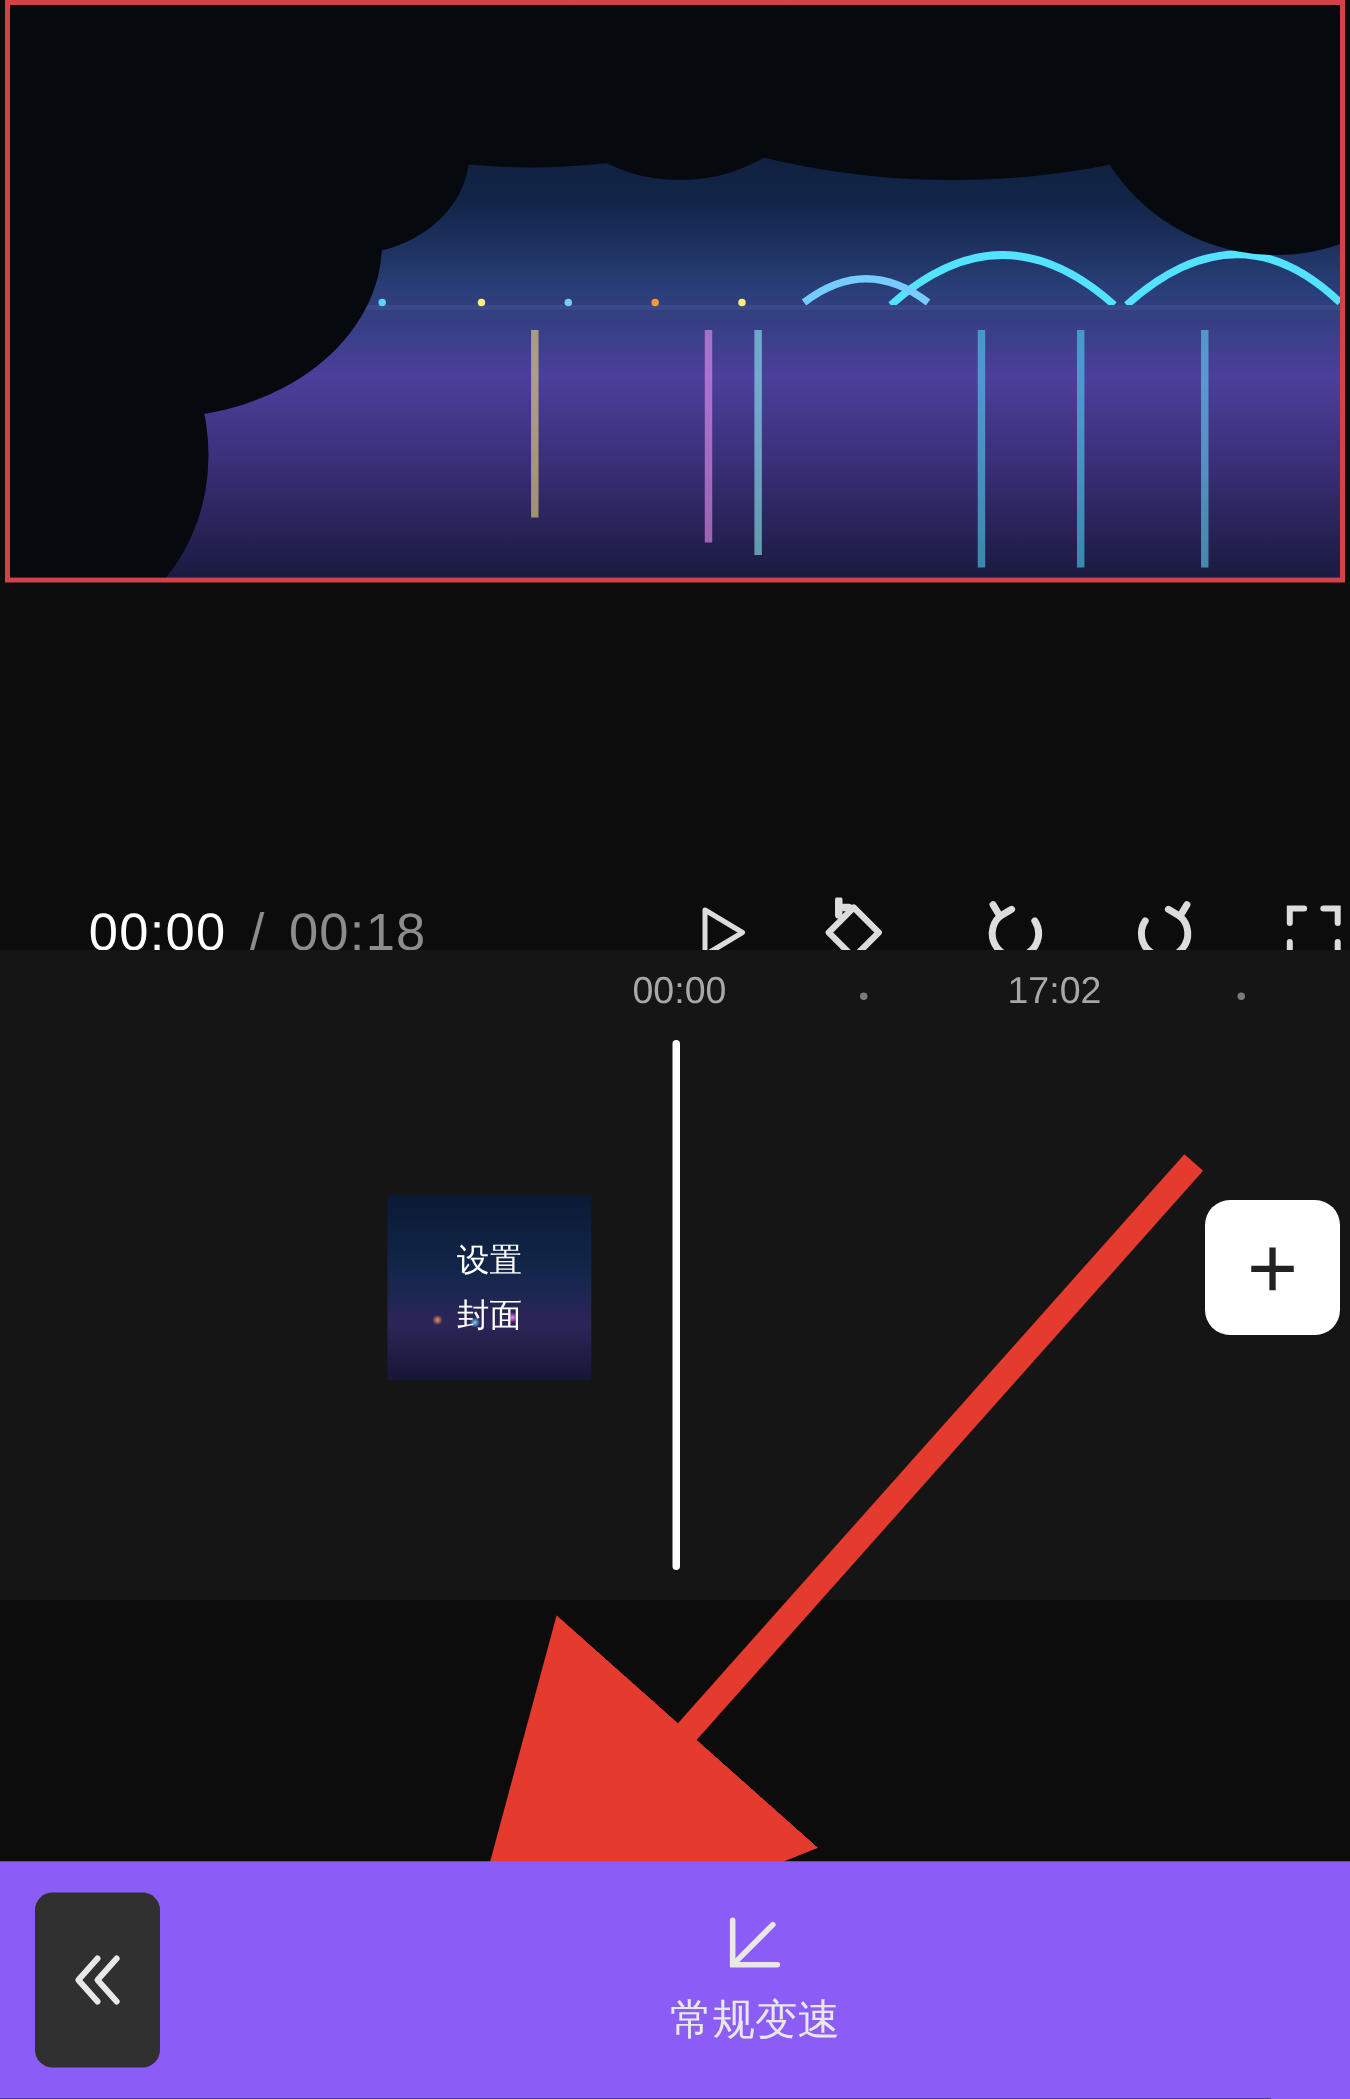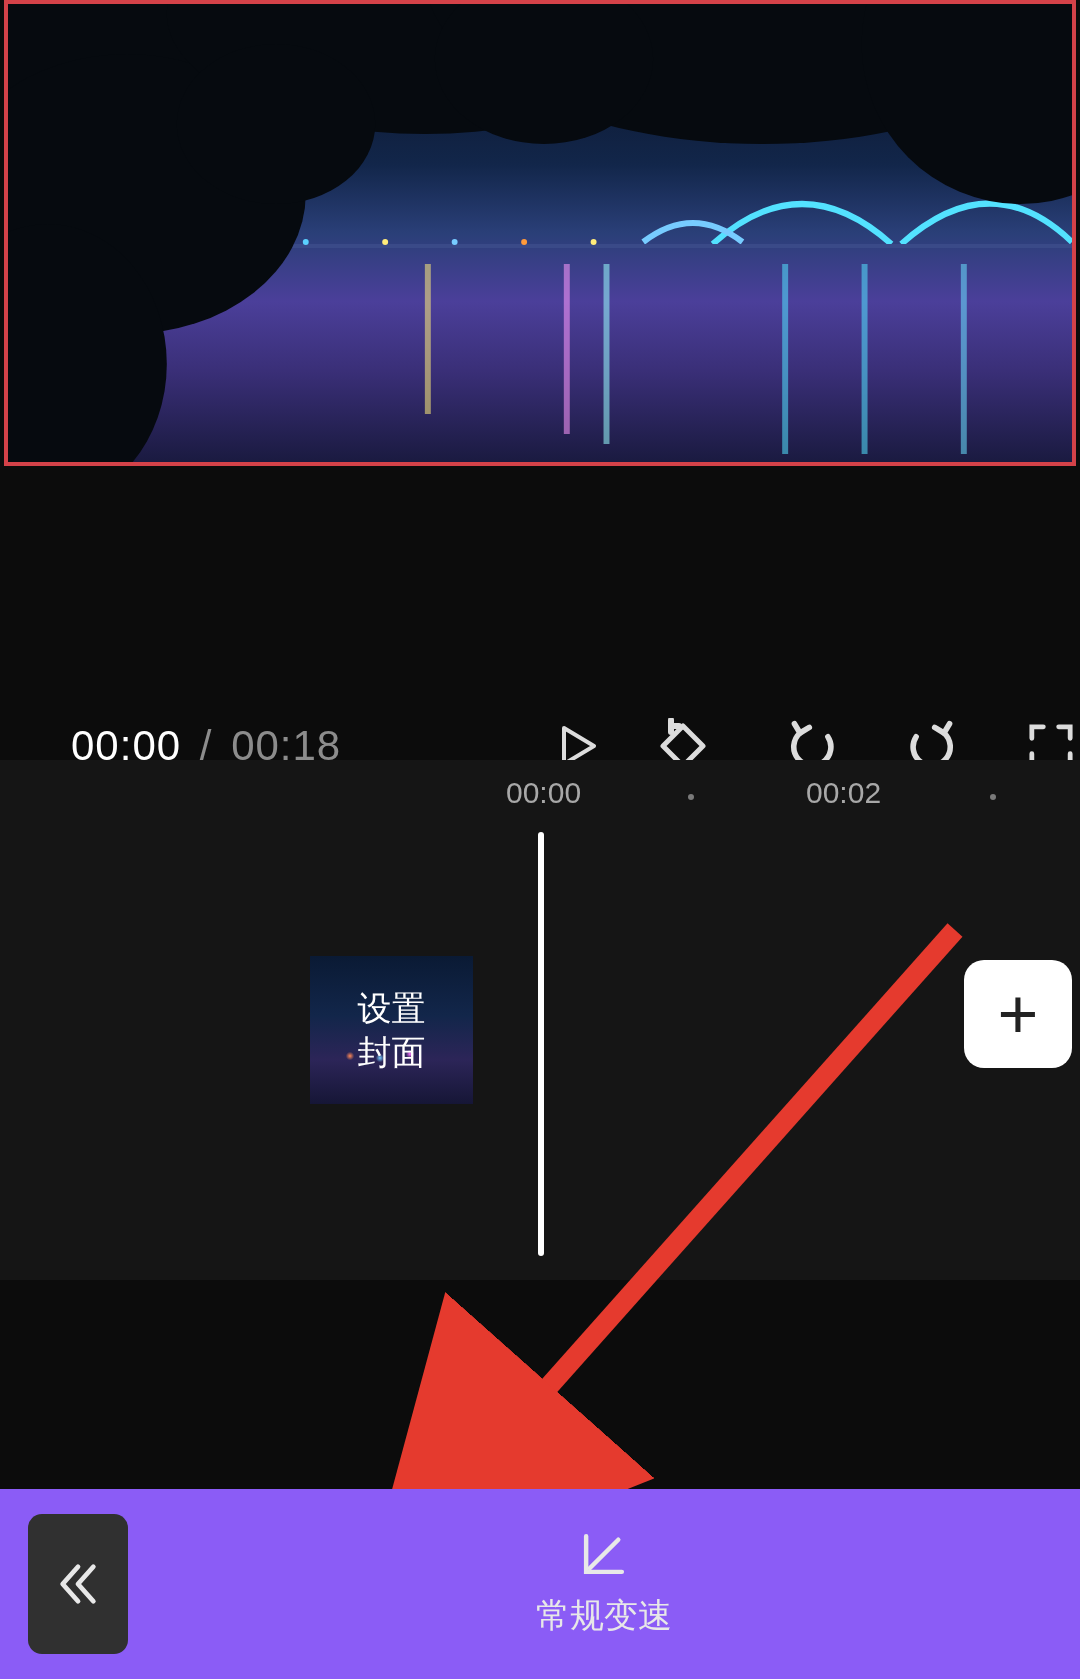--- a/index.html
+++ b/index.html
@@ -77,21 +77,21 @@
   }
   .mute-col svg { margin-bottom: 14px; }
   .mute-col .lbl { font-size: 30px; color:#e6e6e6; }
 
   .cover-thumb {
     position: absolute;
     left: 310px; top: 196px;
     width: 163px; height: 148px;
     background: linear-gradient(to bottom,#0a1a34 0%,#12264a 40%,#2c2558 70%,#161636 100%);
     display:flex; align-items:center; justify-content:center;
-    font-size: 34px; line-height: 44px; text-align:center;
+    font-size: 26px; line-height: 44px; text-align:center;
     color:#fff;
   }
   .cover-thumb::before{
     content:""; position:absolute; inset:0;
     background:
       radial-gradient(6px 6px at 40px 100px, #ff8855, transparent 70%),
       radial-gradient(6px 6px at 70px 102px, #7cf, transparent 70%),
       radial-gradient(6px 6px at 100px 98px, #f7f, transparent 70%);
   }
 
@@ -254,21 +254,21 @@
       <polyline points="44,32 44,44 32,44" fill="none" stroke="currentColor" stroke-width="5" stroke-linecap="round"></polyline>
       <polyline points="16,44 4,44 4,32" fill="none" stroke="currentColor" stroke-width="5" stroke-linecap="round"></polyline>
     </svg>
   </div>
 </div>
 
 <div class="timeline">
   <div class="ruler">
     <span class="tick" style="left:506px">00:00</span>
     <span class="dot" style="left:688px"></span>
-    <span class="tick" style="left:806px">00:02</span>
+    <span class="tick" style="left:806px">17:02</span>
     <span class="dot" style="left:990px"></span>
   </div>
 
 
   <div class="cover-thumb">
     <span style="position:relative; white-space:pre-line;">设置
 封面</span>
   </div>
 
 

